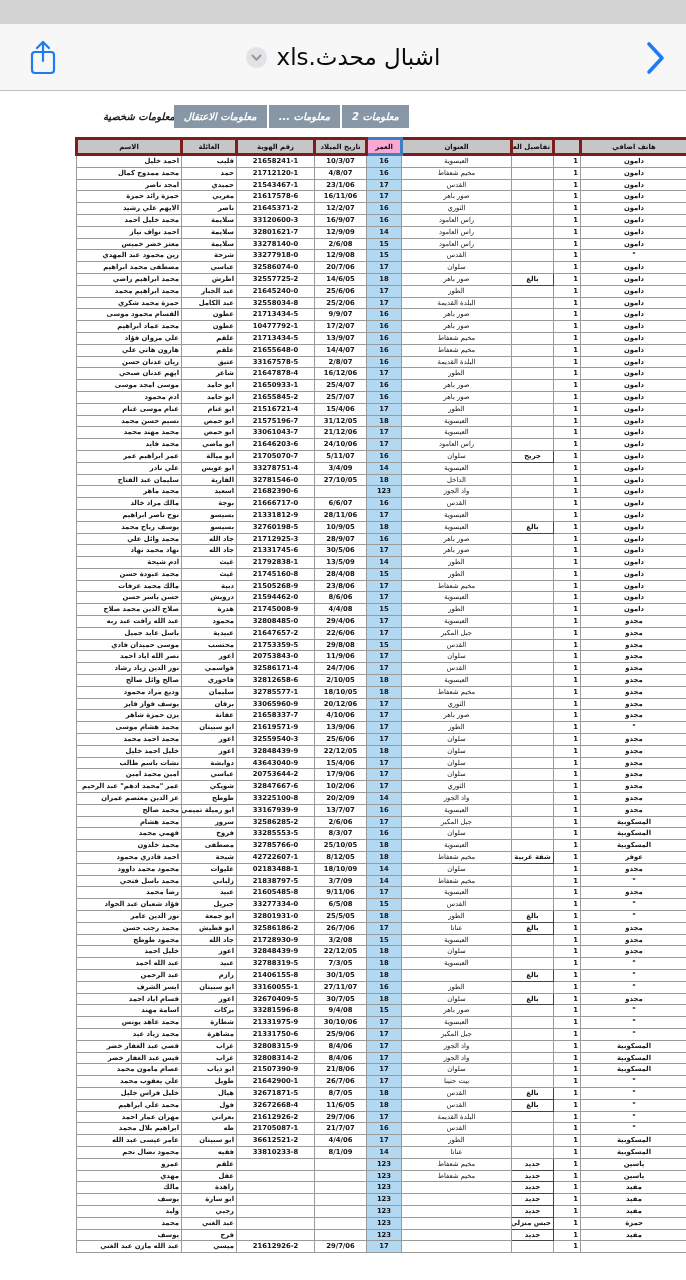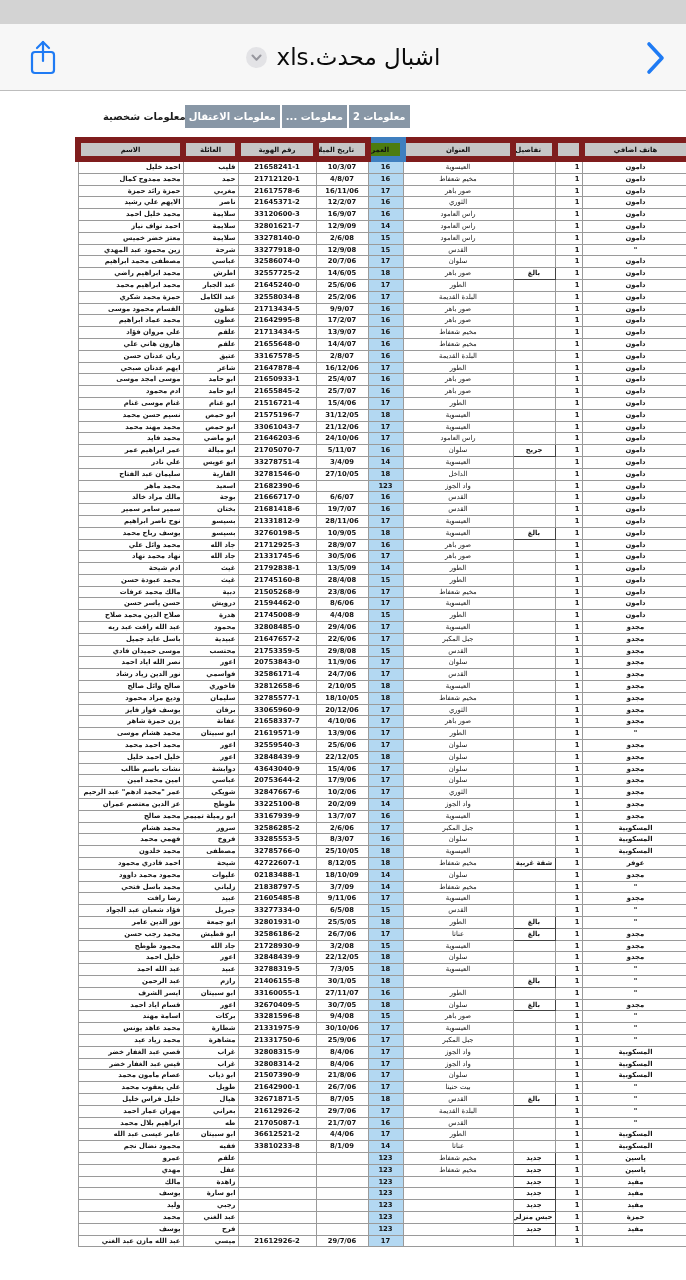--- a/index.html
+++ b/index.html
@@ -16,39 +16,39 @@
   .forward-btn{position:absolute;right:18px;top:16px;width:26px;height:36px;cursor:pointer;background:none;border:none;padding:0;}
   .title-wrap{display:flex;align-items:center;gap:10px;}
   .disclosure{
     width:21px;height:21px;border-radius:50%;background:#e3e3e6;
     display:flex;align-items:center;justify-content:center;cursor:pointer;border:none;padding:0;
   }
   .title{font-size:23px;color:#0a0a0a;direction:rtl;white-space:nowrap;}
   .content{background:#fff;}
   .tabs{
     margin:14px 0 0 95px;display:flex;height:23px;align-items:stretch;
-    font-size:10px;font-weight:700;position:relative;
+    font-size:10px;font-weight:700;position:relative;font-style:italic;
   }
   .tab{
-    background:#8897a6;color:#fff;padding:0 4px;margin-left:2px;
+    background:#8897a6;color:#fff;padding:0 10px;margin-left:2px;
     display:flex;align-items:center;white-space:nowrap;z-index:2;cursor:pointer;
   }
   .tab.active{
     background:transparent;color:#1c1c1c;z-index:1;margin-left:0;
     margin-right:-7px;padding:0 4px 0 8px;
   }
   table.grid{
     margin:9px 0 0 75px;border-collapse:collapse;table-layout:fixed;
     width:611px;border:1.5px solid #4a4a4a;
   }
   .grid th{
-    background:#c6c6c6;border:6px solid #7f1d1d;font-size:6.9px;font-weight:700;
-    height:13px;padding:0 11px;color:#111;overflow:hidden;white-space:nowrap;
+    background:#c6c6c6;border:3px solid #7f1d1d;font-size:6.9px;font-weight:700;
+    height:13px;padding:0 2px;color:#111;overflow:hidden;white-space:nowrap;
   }
-  .grid th.age-h{background:#4d7c0f;border-color:#3f7fbf;text-align:center;}
+  .grid th.age-h{background:#f9a8d4;border-color:#3f7fbf;text-align:center;}
   .grid td{
     border:1px solid #9a9a9a;border-top:1px solid #a8a8a8;height:10.8px;
     padding:0 2px;font-size:6.8px;color:#141414;overflow:hidden;white-space:nowrap;
     line-height:1;
   }
   .c-name{text-align:right;font-weight:700;}
   .c-family{text-align:right;font-weight:700;}
   .c-id_number{text-align:center;font-weight:700;font-size:6.6px;}
   .c-birth_date{text-align:center;font-weight:700;font-size:6.6px;}
   .c-age{text-align:center;font-weight:700;background:#b3d8f2;border-left-color:#6ba3d6;border-right-color:#6ba3d6;}
@@ -143,20 +143,31 @@
           <td class="c-family" dir="rtl">حمد</td>
           <td class="c-id_number" dir="rtl">21712120-1</td>
           <td class="c-birth_date" dir="rtl">4/8/07</td>
           <td class="c-age" dir="rtl">16</td>
           <td class="c-address" dir="rtl">مخيم شعفاط</td>
           <td class="c-address_details" dir="rtl"></td>
           <td class="c-marker" dir="rtl">1</td>
           <td class="c-extra_phone" dir="rtl">دامون</td>
         </tr>
         <tr>
+          <td class="c-name" dir="rtl">امجد ناصر</td>
+          <td class="c-family" dir="rtl">حميدي</td>
+          <td class="c-id_number" dir="rtl">21543467-1</td>
+          <td class="c-birth_date" dir="rtl">23/1/06</td>
+          <td class="c-age" dir="rtl">17</td>
+          <td class="c-address" dir="rtl">القدس</td>
+          <td class="c-address_details" dir="rtl"></td>
+          <td class="c-marker" dir="rtl">1</td>
+          <td class="c-extra_phone" dir="rtl">دامون</td>
+        </tr>
+        <tr>
           <td class="c-name" dir="rtl">حمزة رائد حمزة</td>
           <td class="c-family" dir="rtl">مغربي</td>
           <td class="c-id_number" dir="rtl">21617578-6</td>
           <td class="c-birth_date" dir="rtl">16/11/06</td>
           <td class="c-age" dir="rtl">17</td>
           <td class="c-address" dir="rtl">صور باهر</td>
           <td class="c-address_details" dir="rtl"></td>
           <td class="c-marker" dir="rtl">1</td>
           <td class="c-extra_phone" dir="rtl">دامون</td>
         </tr>
@@ -266,21 +277,21 @@
           <td class="c-birth_date" dir="rtl">9/9/07</td>
           <td class="c-age" dir="rtl">16</td>
           <td class="c-address" dir="rtl">صور باهر</td>
           <td class="c-address_details" dir="rtl"></td>
           <td class="c-marker" dir="rtl">1</td>
           <td class="c-extra_phone" dir="rtl">دامون</td>
         </tr>
         <tr>
           <td class="c-name" dir="rtl">محمد عماد ابراهيم</td>
           <td class="c-family" dir="rtl">عطون</td>
-          <td class="c-id_number" dir="rtl">21642995-8</td>
+          <td class="c-id_number" dir="rtl">10477792-1</td>
           <td class="c-birth_date" dir="rtl">17/2/07</td>
           <td class="c-age" dir="rtl">16</td>
           <td class="c-address" dir="rtl">صور باهر</td>
           <td class="c-address_details" dir="rtl"></td>
           <td class="c-marker" dir="rtl">1</td>
           <td class="c-extra_phone" dir="rtl">دامون</td>
         </tr>
         <tr>
           <td class="c-name" dir="rtl">علي مروان فؤاد</td>
           <td class="c-family" dir="rtl">علقم</td>
@@ -440,31 +451,20 @@
           <td class="c-family" dir="rtl">بوجة</td>
           <td class="c-id_number" dir="rtl">21666717-0</td>
           <td class="c-birth_date" dir="rtl">6/6/07</td>
           <td class="c-age" dir="rtl">16</td>
           <td class="c-address" dir="rtl">القدس</td>
           <td class="c-address_details" dir="rtl"></td>
           <td class="c-marker" dir="rtl">1</td>
           <td class="c-extra_phone" dir="rtl">دامون</td>
         </tr>
         <tr>
-          <td class="c-name" dir="rtl">سمير سامر سمير</td>
-          <td class="c-family" dir="rtl">بختان</td>
-          <td class="c-id_number" dir="rtl">21681418-6</td>
-          <td class="c-birth_date" dir="rtl">19/7/07</td>
-          <td class="c-age" dir="rtl">16</td>
-          <td class="c-address" dir="rtl">القدس</td>
-          <td class="c-address_details" dir="rtl"></td>
-          <td class="c-marker" dir="rtl">1</td>
-          <td class="c-extra_phone" dir="rtl">دامون</td>
-        </tr>
-        <tr>
           <td class="c-name" dir="rtl">نوح ناصر ابراهيم</td>
           <td class="c-family" dir="rtl">بسيسو</td>
           <td class="c-id_number" dir="rtl">21331812-9</td>
           <td class="c-birth_date" dir="rtl">28/11/06</td>
           <td class="c-age" dir="rtl">17</td>
           <td class="c-address" dir="rtl">العيسوية</td>
           <td class="c-address_details" dir="rtl"></td>
           <td class="c-marker" dir="rtl">1</td>
           <td class="c-extra_phone" dir="rtl">دامون</td>
         </tr>
@@ -803,21 +803,21 @@
           <td class="c-family" dir="rtl">زلباني</td>
           <td class="c-id_number" dir="rtl">21838797-5</td>
           <td class="c-birth_date" dir="rtl">3/7/09</td>
           <td class="c-age" dir="rtl">14</td>
           <td class="c-address" dir="rtl">مخيم شعفاط</td>
           <td class="c-address_details" dir="rtl"></td>
           <td class="c-marker" dir="rtl">1</td>
           <td class="c-extra_phone" dir="rtl">"</td>
         </tr>
         <tr>
-          <td class="c-name" dir="rtl">رضا رافت</td>
+          <td class="c-name" dir="rtl">رضا محمد</td>
           <td class="c-family" dir="rtl">عبيد</td>
           <td class="c-id_number" dir="rtl">21605485-8</td>
           <td class="c-birth_date" dir="rtl">9/11/06</td>
           <td class="c-age" dir="rtl">17</td>
           <td class="c-address" dir="rtl">العيسوية</td>
           <td class="c-address_details" dir="rtl"></td>
           <td class="c-marker" dir="rtl">1</td>
           <td class="c-extra_phone" dir="rtl">مجدو</td>
         </tr>
         <tr>
@@ -994,20 +994,31 @@
           <td class="c-address" dir="rtl">بيت حنينا</td>
           <td class="c-address_details" dir="rtl"></td>
           <td class="c-marker" dir="rtl">1</td>
           <td class="c-extra_phone" dir="rtl">"</td>
         </tr>
         <tr>
           <td class="c-name" dir="rtl">خليل فراس خليل</td>
           <td class="c-family" dir="rtl">هيال</td>
           <td class="c-id_number" dir="rtl">32671871-5</td>
           <td class="c-birth_date" dir="rtl">8/7/05</td>
+          <td class="c-age" dir="rtl">18</td>
+          <td class="c-address" dir="rtl">القدس</td>
+          <td class="c-address_details boxed" dir="rtl">بالغ</td>
+          <td class="c-marker" dir="rtl">1</td>
+          <td class="c-extra_phone" dir="rtl">"</td>
+        </tr>
+        <tr>
+          <td class="c-name" dir="rtl">محمد علي ابراهيم</td>
+          <td class="c-family" dir="rtl">فول</td>
+          <td class="c-id_number" dir="rtl">32672668-4</td>
+          <td class="c-birth_date" dir="rtl">11/6/05</td>
           <td class="c-age" dir="rtl">18</td>
           <td class="c-address" dir="rtl">القدس</td>
           <td class="c-address_details boxed" dir="rtl">بالغ</td>
           <td class="c-marker" dir="rtl">1</td>
           <td class="c-extra_phone" dir="rtl">"</td>
         </tr>
         <tr>
           <td class="c-name" dir="rtl">مهران عمار احمد</td>
           <td class="c-family" dir="rtl">بعراني</td>
           <td class="c-id_number" dir="rtl">21612926-2</td>

